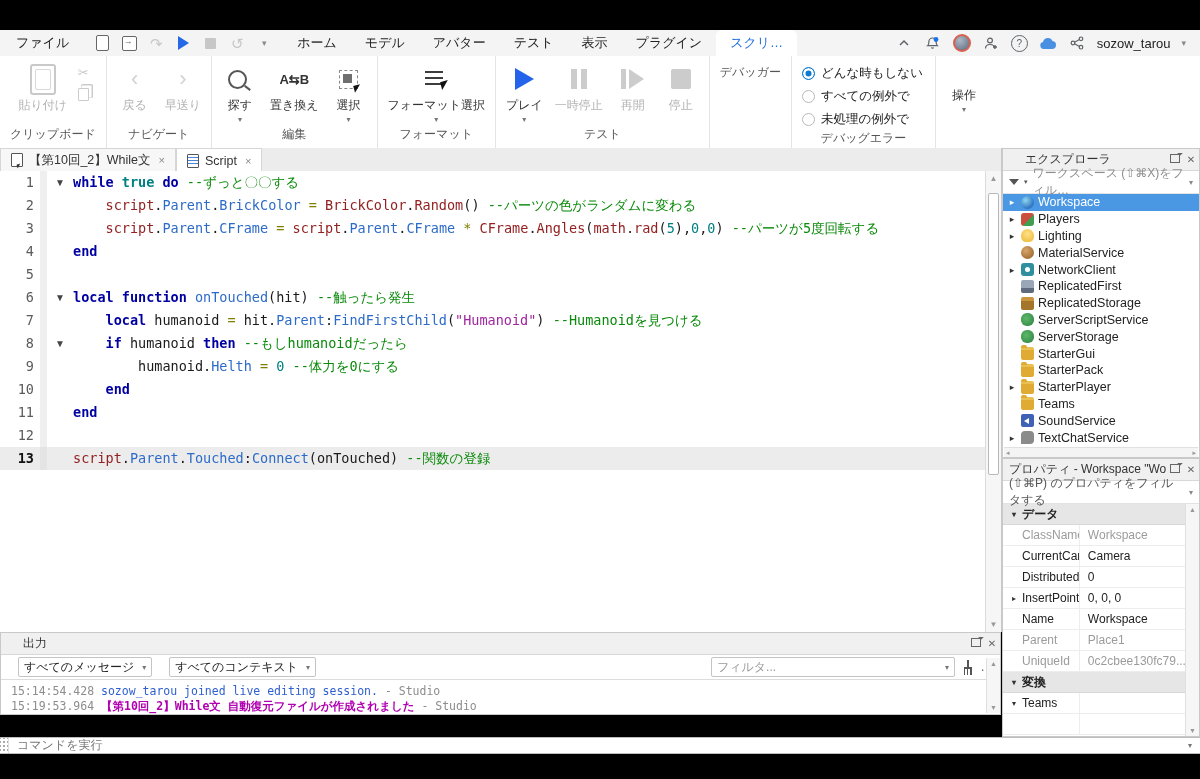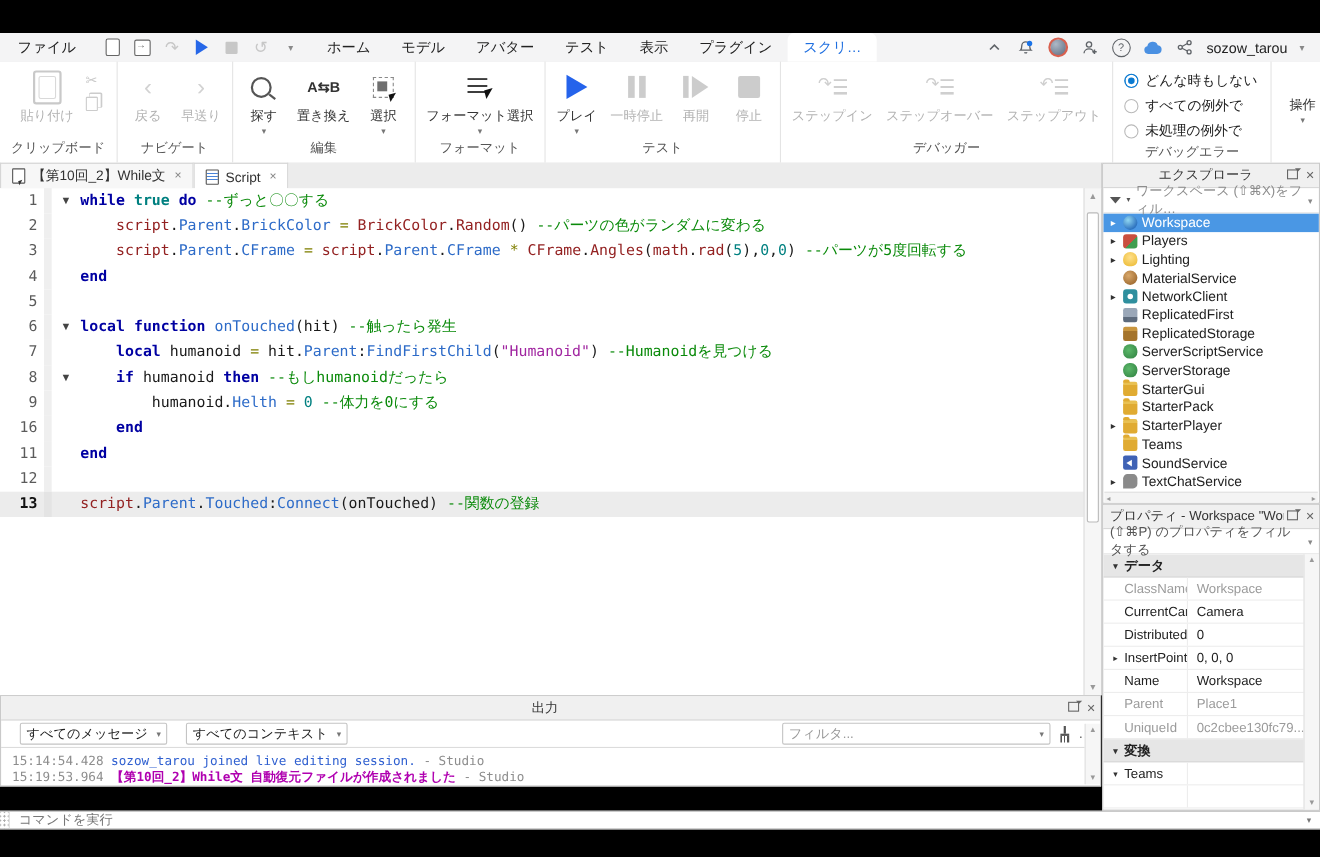--- a/index.html
+++ b/index.html
@@ -93,21 +93,21 @@
   .tok-p{color:#2d6bc8;}
   .tok-s{color:#a025a0;}
   .tok-o{color:#7f7f00;}
   .tok-t{color:#1a1a1a;}
   .vscroll{position:absolute;top:23px;right:0;width:15px;bottom:0;background:#f6f6f6;border-left:1px solid #dcdcdc;}
   .vscroll .arr{position:absolute;left:0;width:100%;text-align:center;font-size:8px;color:#999;}
   .vscroll .thumb{position:absolute;left:2px;right:2px;top:22px;height:280px;background:#fff;border:1px solid #b9b9b9;border-radius:2px;}
   
   .panel{position:absolute;background:#fff;border:1px solid #c9c9c9;box-sizing:border-box;}
   .ptitle{height:21px;background:#f0f0f0;border-bottom:1px solid #d8d8d8;display:flex;align-items:center;font-size:12px;color:#333;}
-  .ptitle .t{flex:1;text-align:center;white-space:nowrap;overflow:hidden;}
+  .ptitle .t{flex:1;text-align:left;white-space:nowrap;overflow:hidden;}
   .ptitle .pic{width:16px;color:#666;font-size:10px;text-align:center;}
   .float-ic{width:8px;height:7px;border:1.2px solid #666;display:inline-block;position:relative;}
   .float-ic::after{content:"";position:absolute;right:-3px;top:-4px;width:0;height:0;border-bottom:4px solid #666;border-left:4px solid transparent;transform:rotate(45deg);}
   .pfilter{height:22px;border-bottom:1px solid #e3e3e3;display:flex;align-items:center;font-size:12px;color:#8d8d8d;padding:0 6px;gap:5px;}
   .pfilter .caret{margin-left:auto;font-size:8px;color:#888;}
   .funnel{width:0;height:0;border-left:5px solid transparent;border-right:5px solid transparent;border-top:6px solid #555;position:relative;}
   .tree{overflow:hidden;}
   .trow{display:flex;align-items:center;height:16.8px;font-size:12.5px;color:#222;padding-left:4px;gap:4px;white-space:nowrap;}
   .trow .arr{width:10px;font-size:9px;color:#333;text-align:center;flex:none;}
   .trow.sel{background:#4a97e4;color:#fff;}
@@ -337,40 +337,20 @@
           <div class="rbtn disabled">
             <div class="rico">
               <span class="ri-stop"></span>
             </div>
             <span class="rlabel">停止</span>
           </div>
         </div>
         <div class="rcap">テスト</div>
       </div>
       <div class="rgroup">
-        <div class="ritems">
-          <div class="rbtn disabled">
-            <div class="rico">
-              <span class="ri-step"></span>
-            </div>
-            <span class="rlabel">ステップイン</span>
-          </div>
-          <div class="rbtn disabled">
-            <div class="rico">
-              <span class="ri-step"></span>
-            </div>
-            <span class="rlabel">ステップオーバー</span>
-          </div>
-          <div class="rbtn disabled">
-            <div class="rico">
-              <span class="ri-step out"></span>
-            </div>
-            <span class="rlabel">ステップアウト</span>
-          </div>
-        </div>
         <div class="rcap">デバッガー</div>
       </div>
       <div class="rgroup">
         <div class="ritems">
           <div class="radios">
             <div class="radio-row">
               <span class="rdot on"></span>
               <span>どんな時もしない</span>
             </div>
             <div class="radio-row">
@@ -412,21 +392,21 @@
     <div class="code" id="code">
         <div class="cl"><span class="ln">1</span><span class="gstrip"></span><span class="fold">▼</span><span class="ct"><span class="tok-k">while</span><span class="tok-t"> </span><span class="tok-b">true</span><span class="tok-t"> </span><span class="tok-k">do</span><span class="tok-t"> </span><span class="tok-c">--ずっと〇〇する</span></span></div>
         <div class="cl"><span class="ln">2</span><span class="gstrip"></span><span class="fold"></span><span class="ct"><span class="tok-t">    </span><span class="tok-g">script</span><span class="tok-t">.</span><span class="tok-p">Parent</span><span class="tok-t">.</span><span class="tok-p">BrickColor</span><span class="tok-t"> </span><span class="tok-o">=</span><span class="tok-t"> </span><span class="tok-g">BrickColor</span><span class="tok-t">.</span><span class="tok-g">Random</span><span class="tok-t">() </span><span class="tok-c">--パーツの色がランダムに変わる</span></span></div>
         <div class="cl"><span class="ln">3</span><span class="gstrip"></span><span class="fold"></span><span class="ct"><span class="tok-t">    </span><span class="tok-g">script</span><span class="tok-t">.</span><span class="tok-p">Parent</span><span class="tok-t">.</span><span class="tok-p">CFrame</span><span class="tok-t"> </span><span class="tok-o">=</span><span class="tok-t"> </span><span class="tok-g">script</span><span class="tok-t">.</span><span class="tok-p">Parent</span><span class="tok-t">.</span><span class="tok-p">CFrame</span><span class="tok-t"> </span><span class="tok-o">*</span><span class="tok-t"> </span><span class="tok-g">CFrame</span><span class="tok-t">.</span><span class="tok-g">Angles</span><span class="tok-t">(</span><span class="tok-g">math</span><span class="tok-t">.</span><span class="tok-g">rad</span><span class="tok-t">(</span><span class="tok-n">5</span><span class="tok-t">),</span><span class="tok-n">0</span><span class="tok-t">,</span><span class="tok-n">0</span><span class="tok-t">) </span><span class="tok-c">--パーツが5度回転する</span></span></div>
         <div class="cl"><span class="ln">4</span><span class="gstrip"></span><span class="fold"></span><span class="ct"><span class="tok-k">end</span></span></div>
         <div class="cl"><span class="ln">5</span><span class="gstrip"></span><span class="fold"></span><span class="ct"></span></div>
         <div class="cl"><span class="ln">6</span><span class="gstrip"></span><span class="fold">▼</span><span class="ct"><span class="tok-k">local</span><span class="tok-t"> </span><span class="tok-k">function</span><span class="tok-t"> </span><span class="tok-p">onTouched</span><span class="tok-t">(hit) </span><span class="tok-c">--触ったら発生</span></span></div>
         <div class="cl"><span class="ln">7</span><span class="gstrip"></span><span class="fold"></span><span class="ct"><span class="tok-t">    </span><span class="tok-k">local</span><span class="tok-t"> humanoid </span><span class="tok-o">=</span><span class="tok-t"> hit.</span><span class="tok-p">Parent</span><span class="tok-t">:</span><span class="tok-p">FindFirstChild</span><span class="tok-t">(</span><span class="tok-s">"Humanoid"</span><span class="tok-t">) </span><span class="tok-c">--Humanoidを見つける</span></span></div>
         <div class="cl"><span class="ln">8</span><span class="gstrip"></span><span class="fold">▼</span><span class="ct"><span class="tok-t">    </span><span class="tok-k">if</span><span class="tok-t"> humanoid </span><span class="tok-k">then</span><span class="tok-t"> </span><span class="tok-c">--もしhumanoidだったら</span></span></div>
         <div class="cl"><span class="ln">9</span><span class="gstrip"></span><span class="fold"></span><span class="ct"><span class="tok-t">        humanoid.</span><span class="tok-p">Helth</span><span class="tok-t"> </span><span class="tok-o">=</span><span class="tok-t"> </span><span class="tok-n">0</span><span class="tok-t"> </span><span class="tok-c">--体力を0にする</span></span></div>
-        <div class="cl"><span class="ln">16</span><span class="gstrip"></span><span class="fold"></span><span class="ct"><span class="tok-t">    </span><span class="tok-k">end</span></span></div>
+        <div class="cl"><span class="ln">10</span><span class="gstrip"></span><span class="fold"></span><span class="ct"><span class="tok-t">    </span><span class="tok-k">end</span></span></div>
         <div class="cl"><span class="ln">11</span><span class="gstrip"></span><span class="fold"></span><span class="ct"><span class="tok-k">end</span></span></div>
         <div class="cl"><span class="ln">12</span><span class="gstrip"></span><span class="fold"></span><span class="ct"></span></div>
         <div class="cl hl"><span class="ln">13</span><span class="gstrip"></span><span class="fold"></span><span class="ct"><span class="tok-g">script</span><span class="tok-t">.</span><span class="tok-p">Parent</span><span class="tok-t">.</span><span class="tok-p">Touched</span><span class="tok-t">:</span><span class="tok-p">Connect</span><span class="tok-t">(onTouched) </span><span class="tok-c">--関数の登録</span></span></div>
       </div>
     <div class="vscroll">
       <span class="arr" style="top:3px;">▲</span>
       <span class="thumb"></span>
       <span class="arr" style="bottom:3px;">▼</span>
     </div>
   </div>

